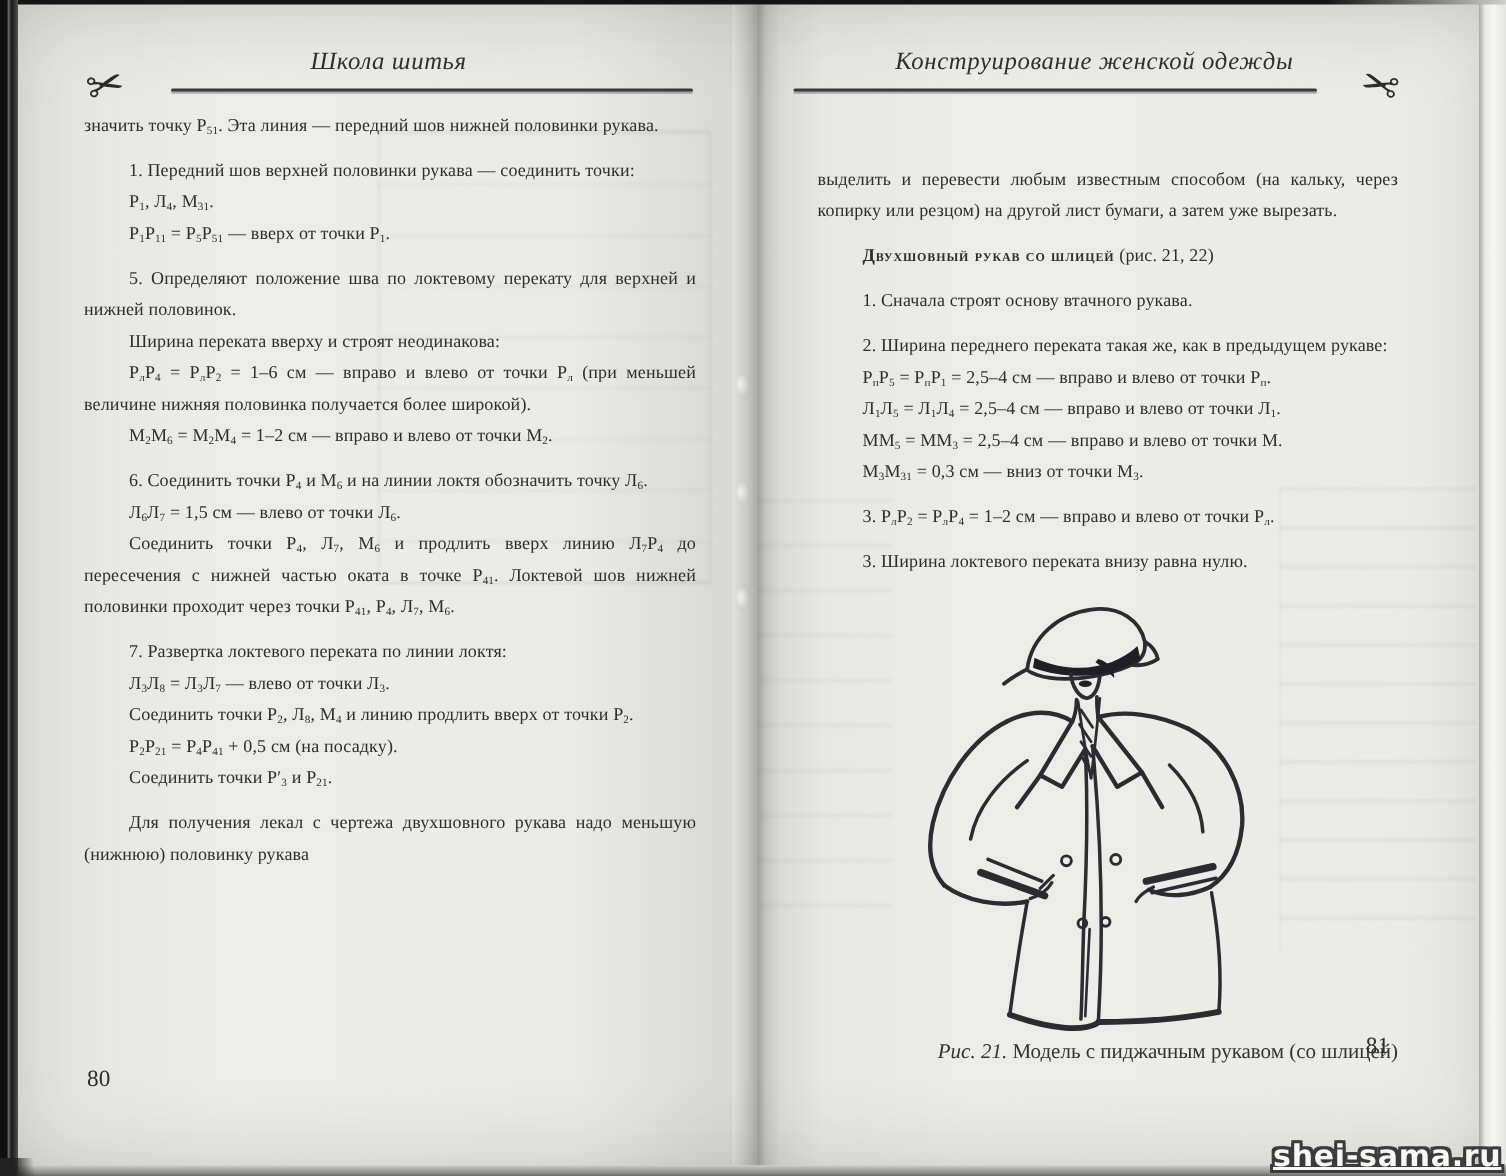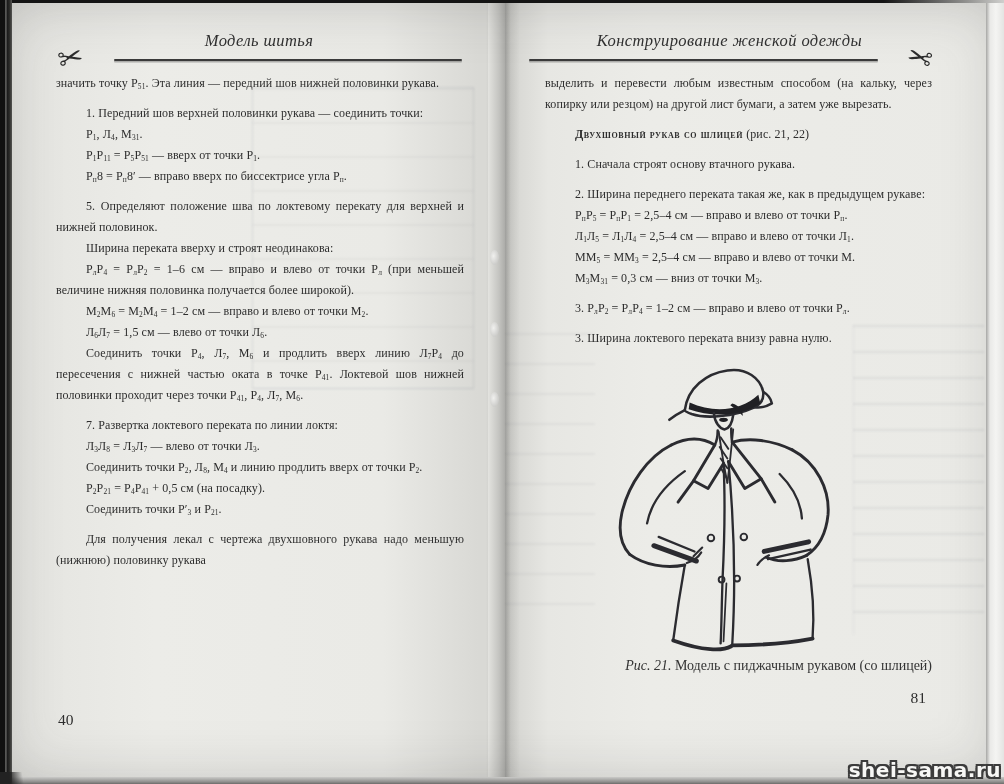--- a/index.html
+++ b/index.html
@@ -31,21 +31,21 @@
   .header-rule{position:absolute;bottom:0;height:2px;background:#3b3b3b;border-radius:1px;}
   .page-left  .header-rule{left:58px;right:0;box-shadow:0 1.5px 0 rgba(59,59,59,.35);}
   .page-right .header-rule{left:0;right:52px;box-shadow:0 1.5px 0 rgba(59,59,59,.35);}
   .scissors{position:absolute;font-size:30px;line-height:30px;color:#2c2c2c;bottom:-12px;
     font-family:"DejaVu Sans",sans-serif;}
   .scissors-left{left:2px;transform:rotate(-14deg);}
   .scissors-right{right:-2px;transform:scaleX(-1) rotate(-16deg);}
   
   .page-body{position:absolute;top:70px;z-index:2;}
   .page-left  .page-body{left:44px;right:24px;}
-  .page-right .page-body{left:40px;right:54px;}
+  .page-right .page-body{left:40px;right:54px;margin-top:36px;}
   .para{margin:0;font-size:12px;line-height:21px;text-align:justify;text-indent:30px;letter-spacing:.1px;}
   .para.noind{text-indent:0;}
   .para.gap{margin-top:9px;}
   .para sub{font-size:.62em;line-height:0;vertical-align:-0.28em;}
   .para b.hd{font-weight:bold;font-variant:small-caps;letter-spacing:.6px;}
   
   .figure-wrap{width:334px;margin:6px auto 0;position:relative;z-index:2;}
   .figure-caption{margin-top:2px;text-align:right;font-size:14px;line-height:18px;color:#333;}
   
   .page-number{position:absolute;font-size:15.5px;color:#2e2e2e;z-index:2;}
@@ -56,21 +56,21 @@
   .ghost-left{right:14px;top:84px;width:220px;height:300px;border:1px solid rgba(100,105,125,.14);
     background:repeating-linear-gradient(180deg,rgba(95,100,120,.05) 0 2px,transparent 2px 34px);}
   .ghost-right{right:2px;top:322px;width:130px;height:310px;border-left:1px solid rgba(100,105,125,.12);
     background:repeating-linear-gradient(180deg,rgba(80,85,105,.13) 0 2px,transparent 2px 26px);opacity:.7;}
   .ghost-right2{left:0px;top:330px;width:90px;height:280px;
     background:repeating-linear-gradient(180deg,rgba(80,85,105,.10) 0 2px,transparent 2px 30px);opacity:.6;}
   
   .watermark{position:absolute;right:3px;bottom:2px;z-index:9;
     font-family:"DejaVu Sans","Liberation Sans",sans-serif;font-weight:bold;font-size:20px;letter-spacing:.5px;color:#f7f7f5;
     text-shadow:2px 0 0 #3c3c3c,-2px 0 0 #3c3c3c,0 2px 0 #3c3c3c,0 -2px 0 #3c3c3c,
-                2px 2px 0 #3c3c3c,-2px -2px 0 #3c3c3c,2px -2px 0 #3c3c3c,-2px 2px 0 #3c3c3c;}
+                2px 2px 0 #3c3c3c,-2px -2px 0 #3c3c3c,2px -2px 0 #3c3c3c,-2px 2px 0 #3c3c3c;text-decoration:underline;}
   .vignette{position:absolute;inset:0;z-index:4;pointer-events:none;
     box-shadow:inset 0 0 60px rgba(60,60,58,.25);}
   svg.sketch{display:block;}
 </style>
 </head>
 <body>
 
 <div class="scan">
 
   <div class="edge-top"></div>
@@ -80,43 +80,43 @@
   <div class="corner-bl"></div>
   <div class="spine"></div>
   <div class="binding-dot" style="top:250px"></div>
   <div class="binding-dot" style="top:322px"></div>
   <div class="binding-dot" style="top:392px"></div>
 
   <div class="page page-left">
     <div class="ghost ghost-left"></div>
     <div class="page-header">
       <span class="scissors scissors-left">✂</span>
-      <span class="header-title">Модель шитья</span>
+      <span class="header-title">Школа шитья</span>
       <div class="header-rule"></div>
     </div>
     <div class="page-body">
         <p class="para noind">значить точку Р<sub>51</sub>. Эта линия — передний шов нижней половинки рукава.</p>
         <p class="para gap">1. Передний шов верхней половинки рукава — соединить точки:</p>
         <p class="para">Р<sub>1</sub>, Л<sub>4</sub>, М<sub>31</sub>.</p>
         <p class="para">Р<sub>1</sub>Р<sub>11</sub> = Р<sub>5</sub>Р<sub>51</sub> — вверх от точки Р<sub>1</sub>.</p>
-        <p class="para">Р<sub>п</sub>8 = Р<sub>п</sub>8′ — вправо вверх по биссектрисе угла Р<sub>п</sub>.</p>
         <p class="para gap">5. Определяют положение шва по локтевому перекату для верхней и нижней половинок.</p>
         <p class="para">Ширина переката вверху и строят неодинакова:</p>
         <p class="para">Р<sub>л</sub>Р<sub>4</sub> = Р<sub>л</sub>Р<sub>2</sub> = 1–6 см — вправо и влево от точки Р<sub>л</sub> (при меньшей величине нижняя половинка получается более широкой).</p>
         <p class="para">М<sub>2</sub>М<sub>6</sub> = М<sub>2</sub>М<sub>4</sub> = 1–2 см — вправо и влево от точки М<sub>2</sub>.</p>
+        <p class="para gap">6. Соединить точки Р<sub>4</sub> и М<sub>6</sub> и на линии локтя обозначить точку Л<sub>6</sub>.</p>
         <p class="para">Л<sub>6</sub>Л<sub>7</sub> = 1,5 см — влево от точки Л<sub>6</sub>.</p>
         <p class="para">Соединить точки Р<sub>4</sub>, Л<sub>7</sub>, М<sub>6</sub> и продлить вверх линию Л<sub>7</sub>Р<sub>4</sub> до пересечения с нижней частью оката в точке Р<sub>41</sub>. Локтевой шов нижней половинки проходит через точки Р<sub>41</sub>, Р<sub>4</sub>, Л<sub>7</sub>, М<sub>6</sub>.</p>
         <p class="para gap">7. Развертка локтевого переката по линии локтя:</p>
         <p class="para">Л<sub>3</sub>Л<sub>8</sub> = Л<sub>3</sub>Л<sub>7</sub> — влево от точки Л<sub>3</sub>.</p>
         <p class="para">Соединить точки Р<sub>2</sub>, Л<sub>8</sub>, М<sub>4</sub> и линию продлить вверх от точки Р<sub>2</sub>.</p>
         <p class="para">Р<sub>2</sub>Р<sub>21</sub> = Р<sub>4</sub>Р<sub>41</sub> + 0,5 см (на посадку).</p>
         <p class="para">Соединить точки Р′<sub>3</sub> и Р<sub>21</sub>.</p>
         <p class="para gap">Для получения лекал с чертежа двухшовного рукава надо меньшую (нижнюю) половинку рукава</p>
       </div>
-    <div class="page-number">40</div>
+    <div class="page-number">80</div>
   </div>
 
   <div class="page page-right">
     <div class="ghost ghost-right"></div>
     <div class="ghost ghost-right2"></div>
     <div class="page-header">
       <span class="header-title">Конструирование женской одежды</span>
       <span class="scissors scissors-right">✂</span>
       <div class="header-rule"></div>
     </div>

